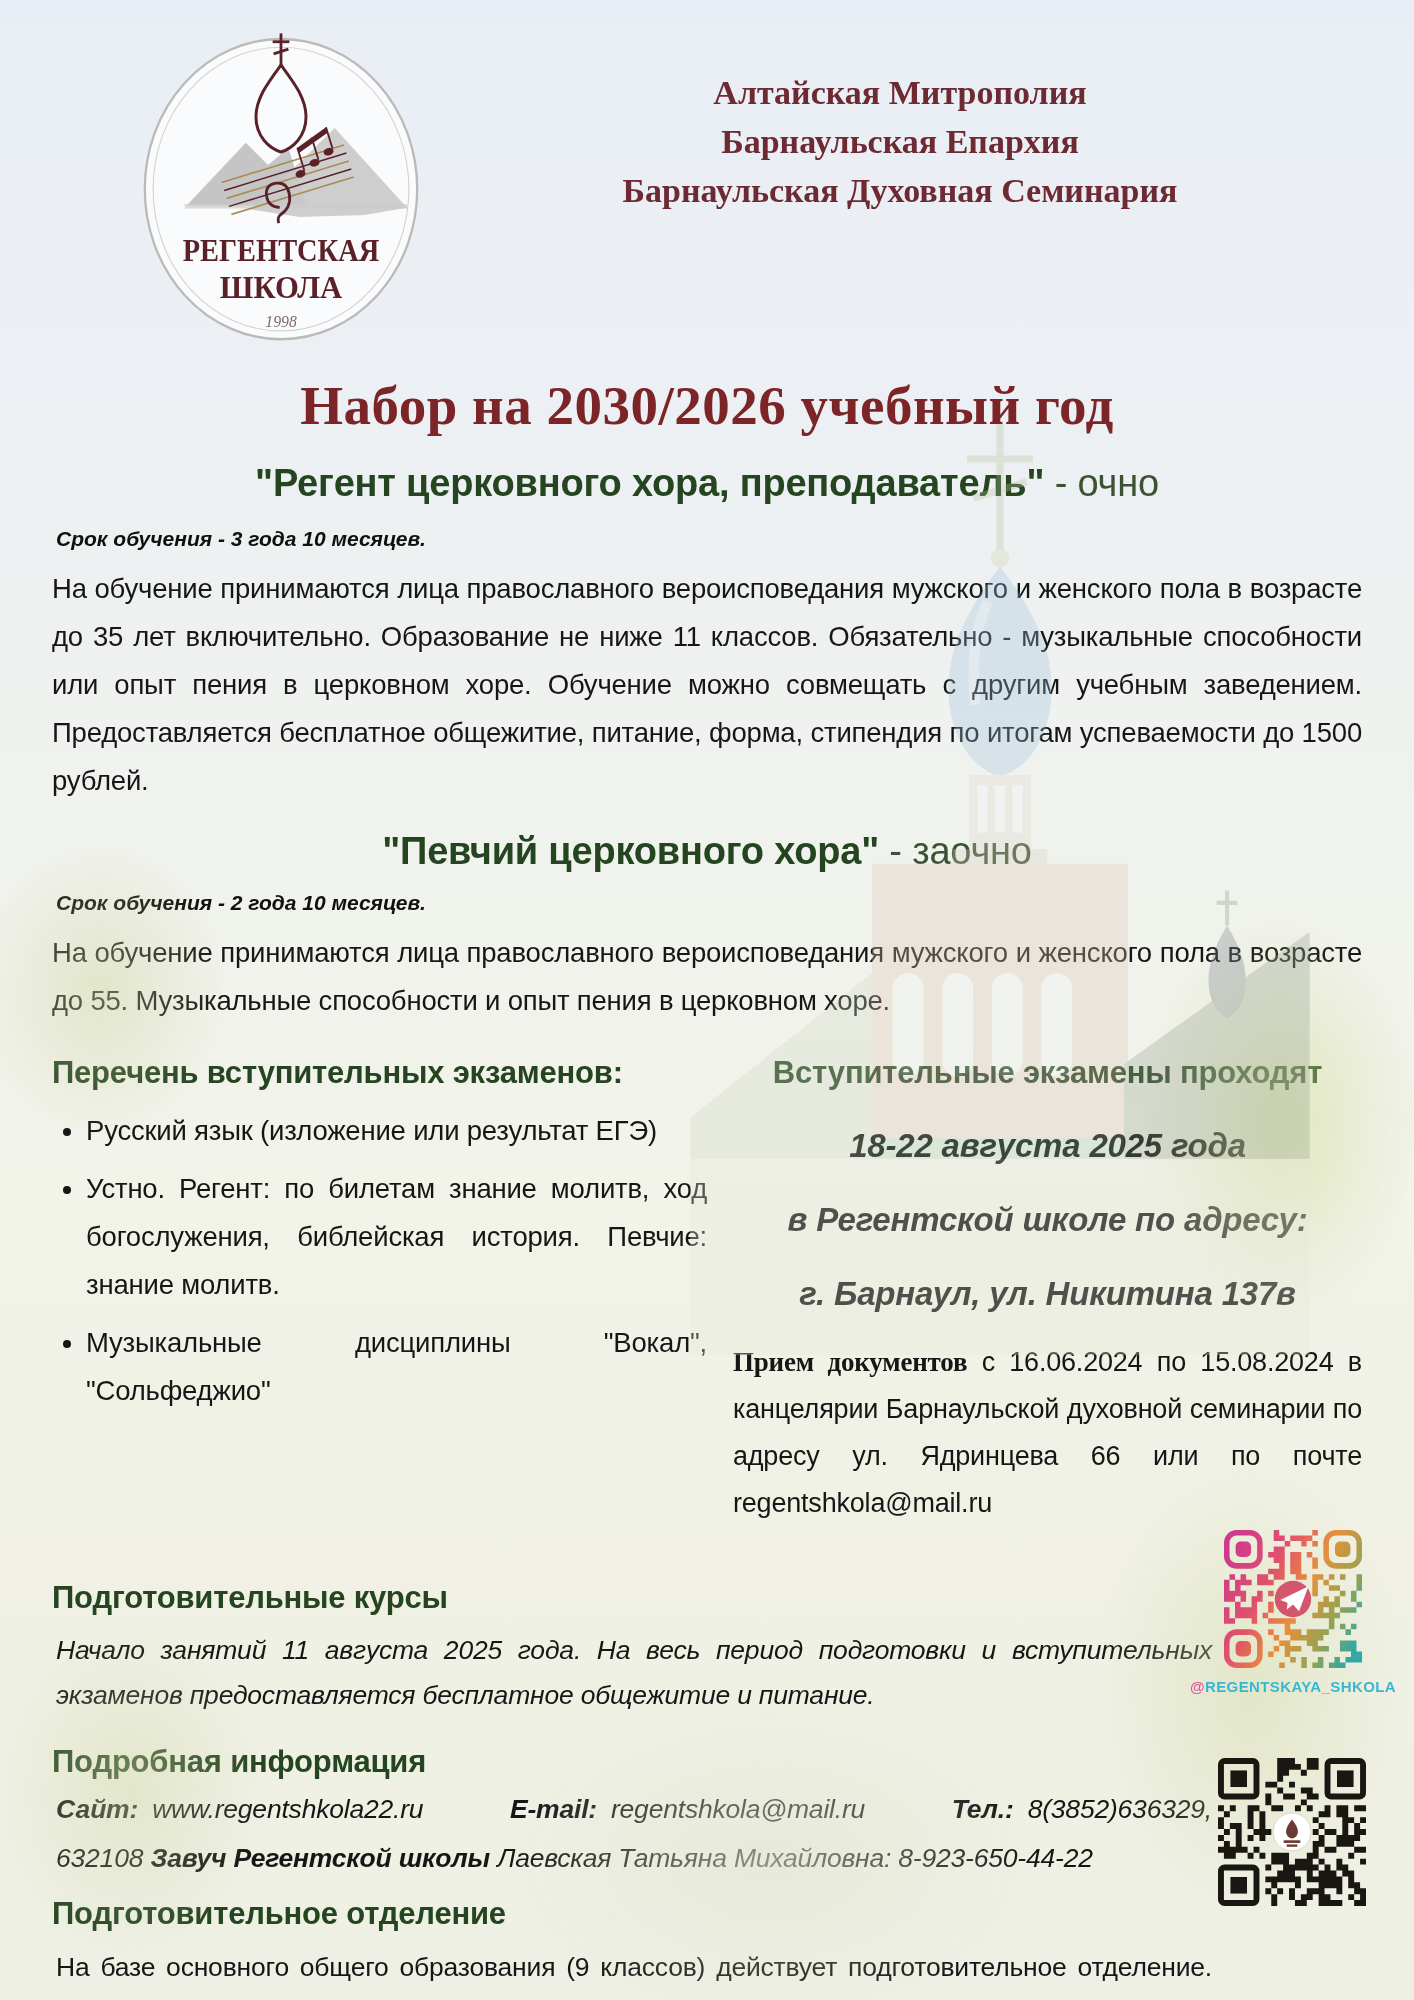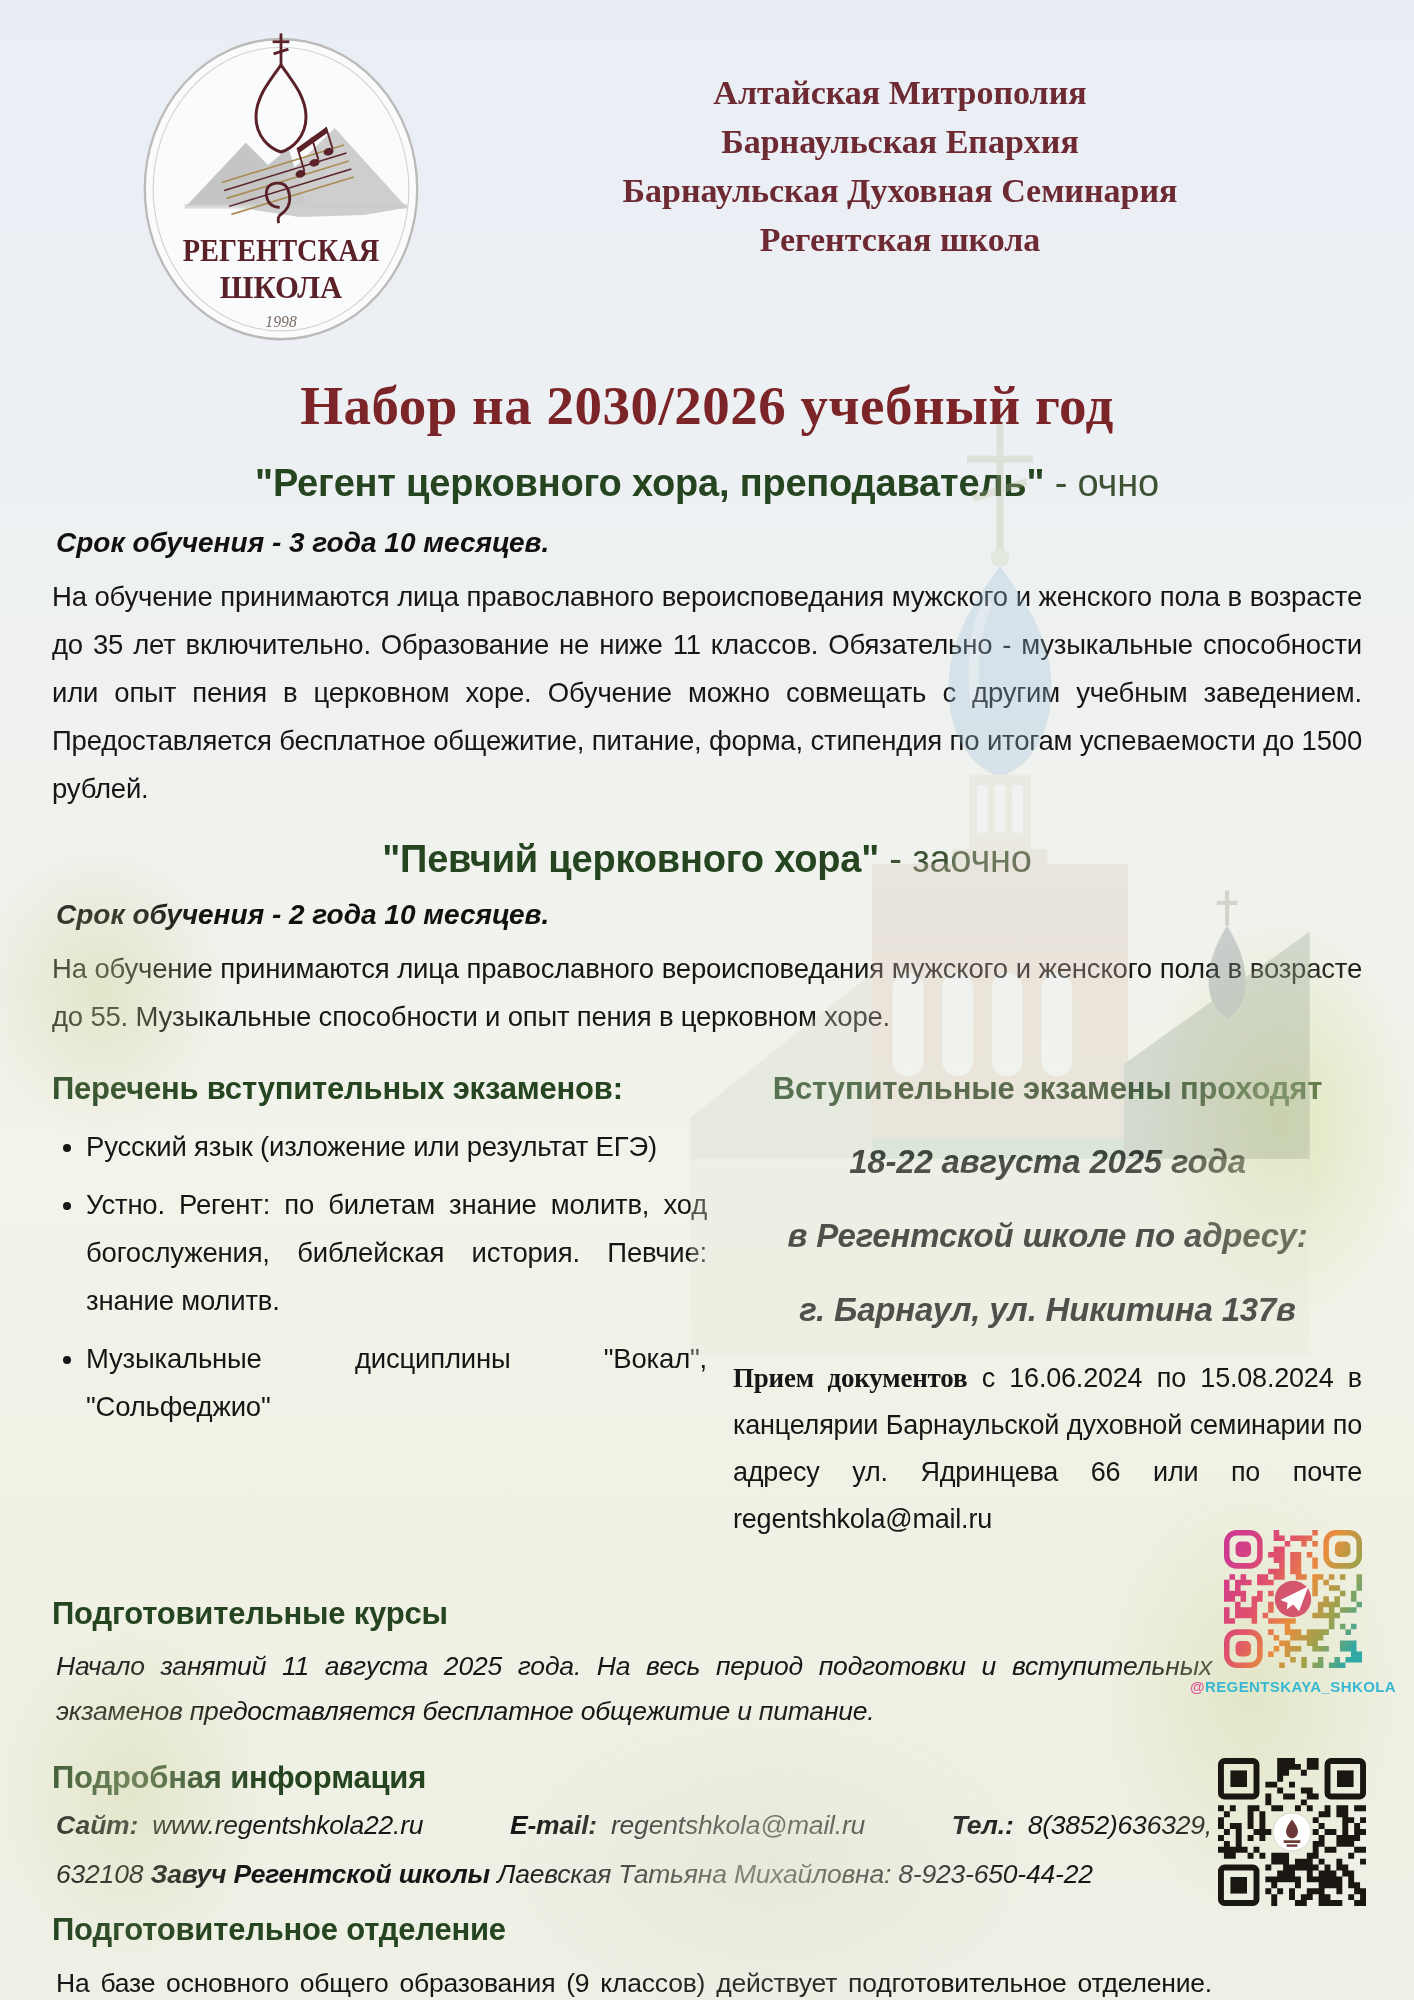--- a/index.html
+++ b/index.html
@@ -24,21 +24,21 @@
   .org-header{margin-left:430px;width:940px;padding-top:68px;text-align:center;
     font-family:"Liberation Serif",serif;font-weight:bold;font-size:34px;line-height:49px;color:#6e2a33;}
   
   .main-title{text-align:center;font-family:"Liberation Serif",serif;font-weight:bold;
     font-size:55px;color:#7b2528;margin:2px 0 0 0;letter-spacing:.5px;}
   
   .prog-heading{text-align:center;margin-top:24px;font-size:38px;line-height:44px;letter-spacing:-.2px;}
   .prog-heading .pname{font-weight:bold;color:#254420;}
   .prog-heading .pmode{font-weight:normal;color:#3c5233;}
   .content{padding:0 52px;}
-  .duration{font-size:28px;font-weight:bold;font-style:italic;margin:22px 0 0 4px;color:#101010;}
+  .duration{font-size:21px;font-weight:bold;font-style:italic;margin:22px 0 0 4px;color:#101010;}
   .body-par{font-size:27.5px;line-height:48px;text-align:justify;margin:14px 0 0 0;letter-spacing:-.2px;}
   
   .columns{display:flex;gap:26px;margin-top:30px;}
   .col-left{flex:0 0 50%;}
   .col-right{flex:1;}
   .col-heading{font-size:31px;font-weight:bold;color:#254420;letter-spacing:-.2px;}
   .col-left .col-heading{text-align:left;}
   .col-right .col-heading{text-align:center;}
   ul.exam-list{margin:16px 0 0 0;padding-left:34px;}
   ul.exam-list li{font-size:27.5px;line-height:48px;text-align:justify;margin-bottom:10px;letter-spacing:-.2px;}
@@ -135,21 +135,20 @@
         </g>
         <text x="150" y="256" text-anchor="middle" font-family="Liberation Serif,serif" font-weight="bold" font-size="33" fill="#5b2129" textLength="212" lengthAdjust="spacingAndGlyphs">РЕГЕНТСКАЯ</text>
         <text x="150" y="296" text-anchor="middle" font-family="Liberation Serif,serif" font-weight="bold" font-size="33" fill="#5b2129" textLength="132" lengthAdjust="spacingAndGlyphs">ШКОЛА</text>
         <text x="150" y="327" text-anchor="middle" font-family="Liberation Serif,serif" font-style="italic" font-size="17" fill="#7c6a63">1998</text>
       </svg>
     </div>
     <div class="org-header">
       <div>Алтайская Митрополия</div>
       <div>Барнаульская Епархия</div>
       <div>Барнаульская Духовная Семинария</div>
-      <div>Регентская школа</div>
     </div>
   </div>
 
   <h1 class="main-title">Набор на 2030/2026 учебный год</h1>
 
   <div class="content">
 
     <div class="prog-heading"><span class="pname">"Регент церковного хора, преподаватель"</span><span class="pmode"> - очно</span></div>
     <p class="duration">Срок обучения - 3 года 10 месяцев.</p>
     <p class="body-par">На обучение принимаются лица православного вероисповедания мужского и женского пола в возрасте до 35 лет включительно. Образование не ниже 11 классов. Обязательно - музыкальные способности или опыт пения в церковном хоре. Обучение можно совмещать с другим учебным заведением. Предоставляется бесплатное общежитие, питание, форма, стипендия по итогам успеваемости до 1500 рублей.</p>

